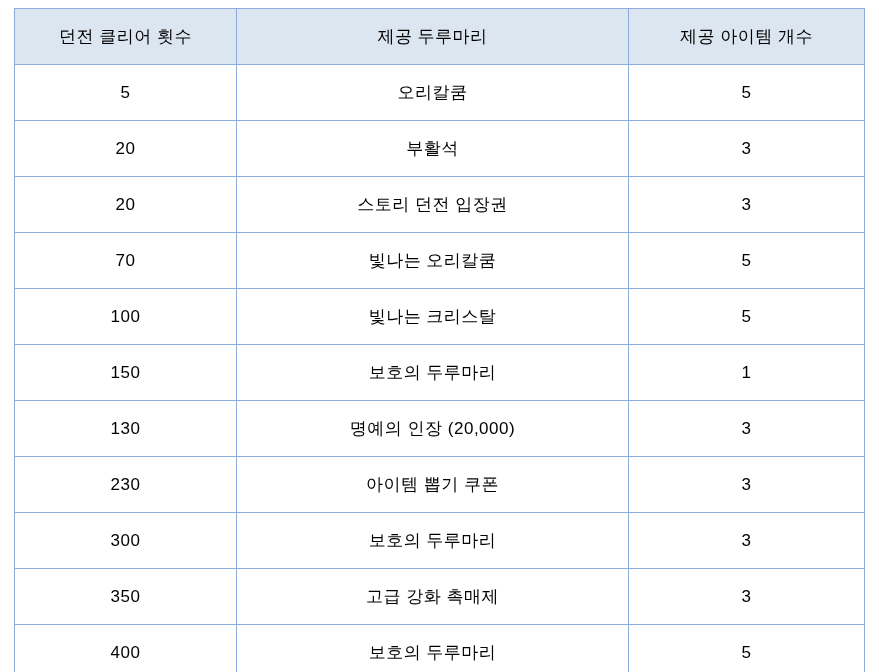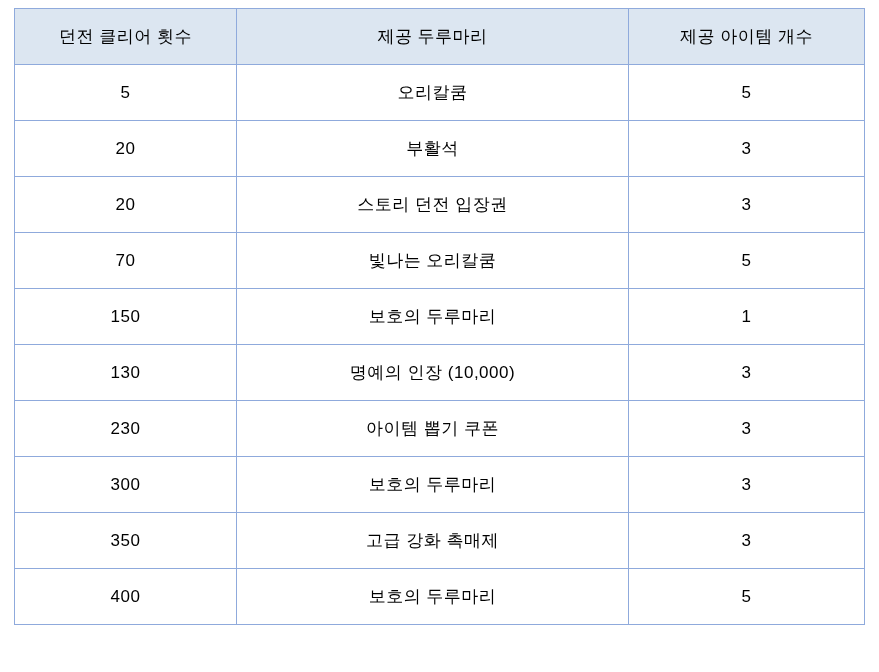--- a/index.html
+++ b/index.html
@@ -85,27 +85,32 @@
           <td class="cellcount">20</td>
           <td class="cellcount">스토리 던전 입장권</td>
           <td class="cellcount">3</td>
         </tr>
         <tr>
           <td class="cellcount">70</td>
           <td class="cellcount">빛나는 오리칼쿰</td>
           <td class="cellcount">5</td>
         </tr>
         <tr>
+          <td class="cellcount">100</td>
+          <td class="cellcount">빛나는 크리스탈</td>
+          <td class="cellcount">5</td>
+        </tr>
+        <tr>
           <td class="cellcount">150</td>
           <td class="cellcount">보호의 두루마리</td>
           <td class="cellcount">1</td>
         </tr>
         <tr>
           <td class="cellcount">130</td>
-          <td class="cellcount">명예의 인장 (10,000)</td>
+          <td class="cellcount">명예의 인장 (20,000)</td>
           <td class="cellcount">3</td>
         </tr>
         <tr>
           <td class="cellcount">230</td>
           <td class="cellcount">아이템 뽑기 쿠폰</td>
           <td class="cellcount">3</td>
         </tr>
         <tr>
           <td class="cellcount">300</td>
           <td class="cellcount">보호의 두루마리</td>

